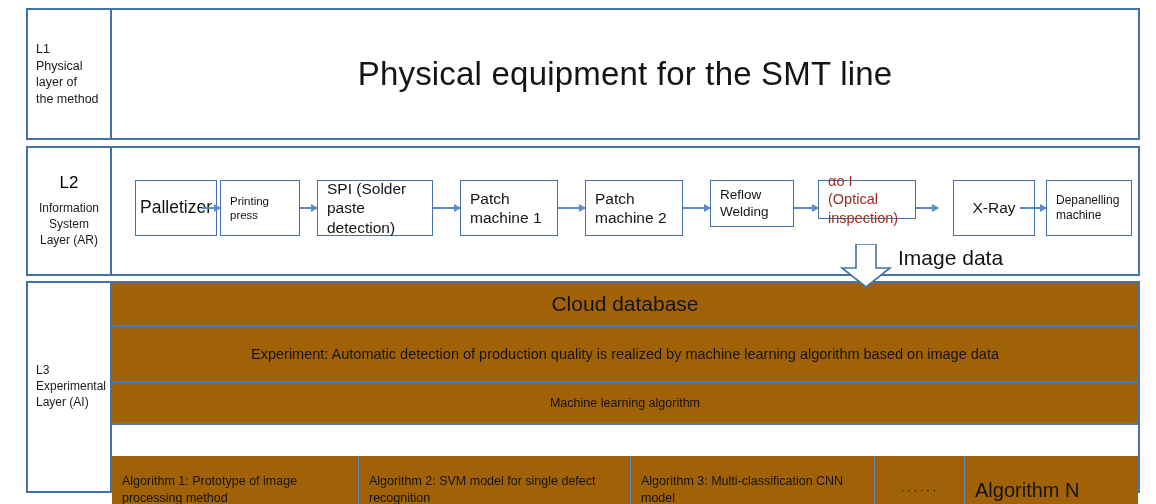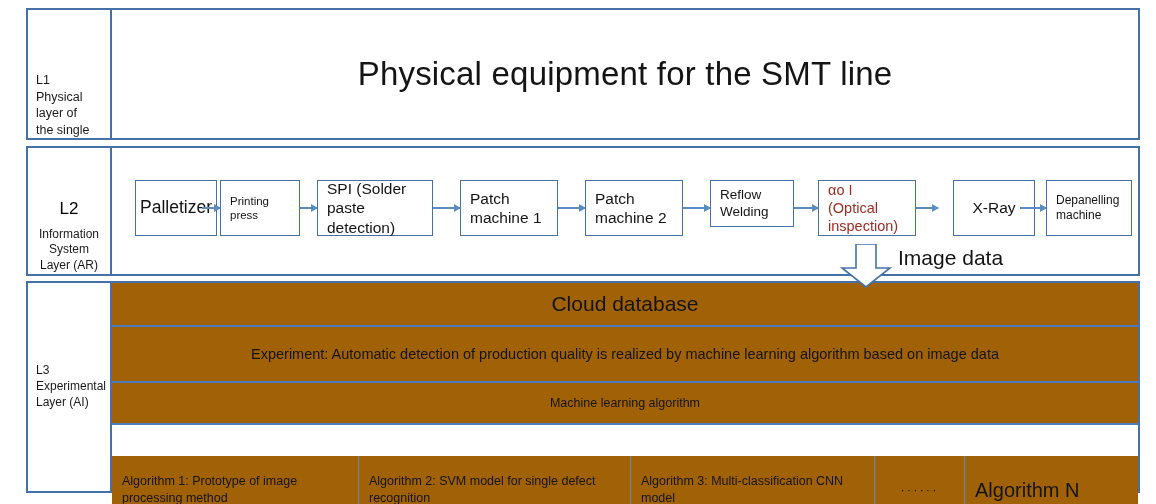--- a/index.html
+++ b/index.html
@@ -27,21 +27,21 @@
   #layer-l3 { left: 26px;  top: 281px; width: 1114px; height: 212px; }
 
   
   .label-cell {
     position: absolute;
     left: 0; top: 0; bottom: 0;
     width: 84px;
     border-right: 2px solid #4472A8;
     display: flex;
     flex-direction: column;
-    justify-content: flex-end;
+    justify-content: center;
     padding: 0 8px;
   }
   .label-cell .lab-line {
     color: #1a1a1a;
     line-height: 1.32;
   }
   #l1-label .lab-line { font-size: 12.5px; text-align: left; }
   #l2-label .lab-title { font-size: 17px; text-align: center; margin-bottom: 8px; }
   #l2-label .lab-line { font-size: 12px; text-align: center; }
   #l3-label .lab-line { font-size: 12px; text-align: left; }
@@ -153,21 +153,21 @@
 </head>
 <body>
 
 <div id="canvas">
 
   <div class="layer" id="layer-l1">
     <div class="label-cell" id="l1-label">
       <div class="lab-line">L1</div>
       <div class="lab-line">Physical</div>
       <div class="lab-line">layer of</div>
-      <div class="lab-line">the single</div>
+      <div class="lab-line">the method</div>
     </div>
     <div id="l1-title">Physical equipment for the SMT line</div>
   </div>
 
   <div class="layer" id="layer-l2">
     <div class="label-cell" id="l2-label">
       <div class="lab-title">L2</div>
       <div class="lab-line">Information</div>
       <div class="lab-line">System</div>
       <div class="lab-line">Layer (AR)</div>
@@ -207,21 +207,21 @@
           </div>
         </div>
         <div class="arrow" style="left: 571px; width: 27px; top: 59px;"></div>
         <div class="proc-box" style="left: 598px; width: 84px; top: 32px; height: 47px; font-size: 13.5px;">
           <div>
             <div>Reflow</div>
             <div>Welding</div>
           </div>
         </div>
         <div class="arrow" style="left: 682px; width: 24px; top: 59px;"></div>
-        <div class="proc-box aoi" style="left: 706px; width: 98px; top: 32px; height: 56px; font-size: 14.5px;">
+        <div class="proc-box aoi" style="left: 706px; width: 98px; top: 32px; height: 39px; font-size: 14.5px;">
           <div>
             <div>αo I</div>
             <div>(Optical</div>
             <div>inspection)</div>
           </div>
         </div>
         <div class="arrow" style="left: 804px; width: 22px; top: 59px;"></div>
         <div class="proc-box center" style="left: 826px; width: 82px; top: 32px; height: 56px; font-size: 15.5px;">
           <div>
             <div>X-Ray</div>

